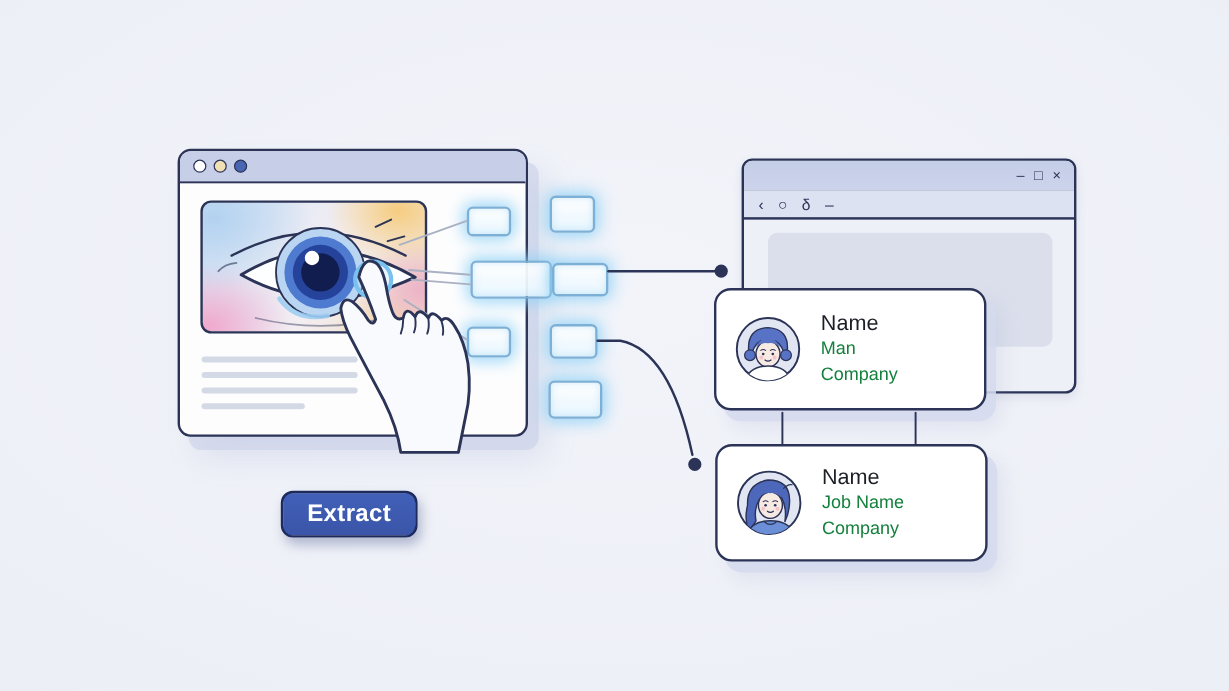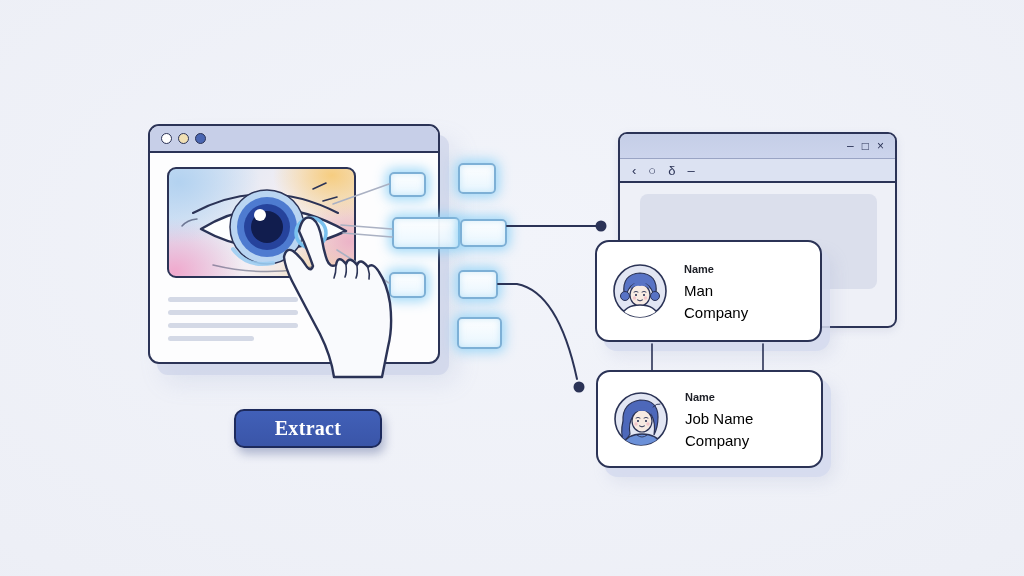--- a/index.html
+++ b/index.html
@@ -40,26 +40,26 @@
   .b3{left:389px;top:272px;width:37px;height:26px;}
   .b4{left:458px;top:163px;width:38px;height:31px;}
   .b5{left:460px;top:219px;width:47px;height:28px;}
   .b6{left:458px;top:270px;width:40px;height:29px;}
   .b7{left:457px;top:317px;width:45px;height:32px;}
 
   
   .overlay{position:absolute;left:0;top:0;z-index:6;pointer-events:none;}
 
   
-  .extract{position:absolute;left:234px;top:409px;width:148px;height:39px;z-index:2;
+  .extract{position:absolute;left:234px;top:409px;width:114px;height:39px;z-index:2;
     background:linear-gradient(180deg,#4160b8,#3a55a8);border:2.5px solid #1d2a5c;border-radius:10px;
     color:#ffffff;font-size:20px;font-weight:700;letter-spacing:0.3px;
     display:flex;align-items:center;justify-content:center;box-sizing:border-box;
     box-shadow:3px 6px 10px rgba(100,112,160,0.45);cursor:pointer;
-    font-family:Liberation Serif, serif;}
+    font-family:Liberation Sans, sans-serif;}
 
   
   .rwin{position:absolute;left:618px;top:132px;width:279px;height:196px;z-index:1;
     background:#eef0f7;border:2px solid #2b3356;border-radius:9px;box-sizing:border-box;
     box-shadow:0 3px 8px rgba(120,130,170,0.15);}
   .rwin-title{height:24px;background:linear-gradient(180deg,#c5cee7,#ccd4ec);
     border-radius:7px 7px 0 0;border-bottom:1px solid #9aa4c4;
     display:flex;align-items:center;justify-content:flex-end;gap:8px;padding-right:11px;
     color:#2b3356;font-size:12px;}
   .rwin-title span{line-height:1;}
@@ -69,22 +69,22 @@
   .ph{position:absolute;left:20px;top:60px;width:237px;height:95px;background:#dbdfec;border-radius:8px;}
 
   
   .card{position:absolute;width:227px;background:#ffffff;border:2px solid #2b3356;border-radius:14px;
     z-index:5;box-sizing:border-box;box-shadow:8px 9px 0 rgba(213,219,238,0.85), 12px 14px 16px rgba(150,162,200,0.18);
     display:flex;align-items:center;}
   .card1{left:595px;top:240px;height:102px;}
   .card2{left:596px;top:370px;height:98px;}
   .avatar{flex:0 0 auto;margin-left:15px;}
   .card-text{margin-left:16px;line-height:22px;color:#1d1f26;}
-  .card-name{font-size:11px;font-weight:700;}
-  .card-line{font-size:15px;font-weight:400;color:#000000;}
+  .card-name{font-size:18px;font-weight:400;}
+  .card-line{font-size:15px;font-weight:400;color:#15803d;}
 </style>
 </head>
 <body>
 
 <div class="canvas">
 
   <div class="lwin">
     <div class="lwin-bar">
       <span class="dot dot-white"></span>
       <span class="dot dot-yellow"></span>

